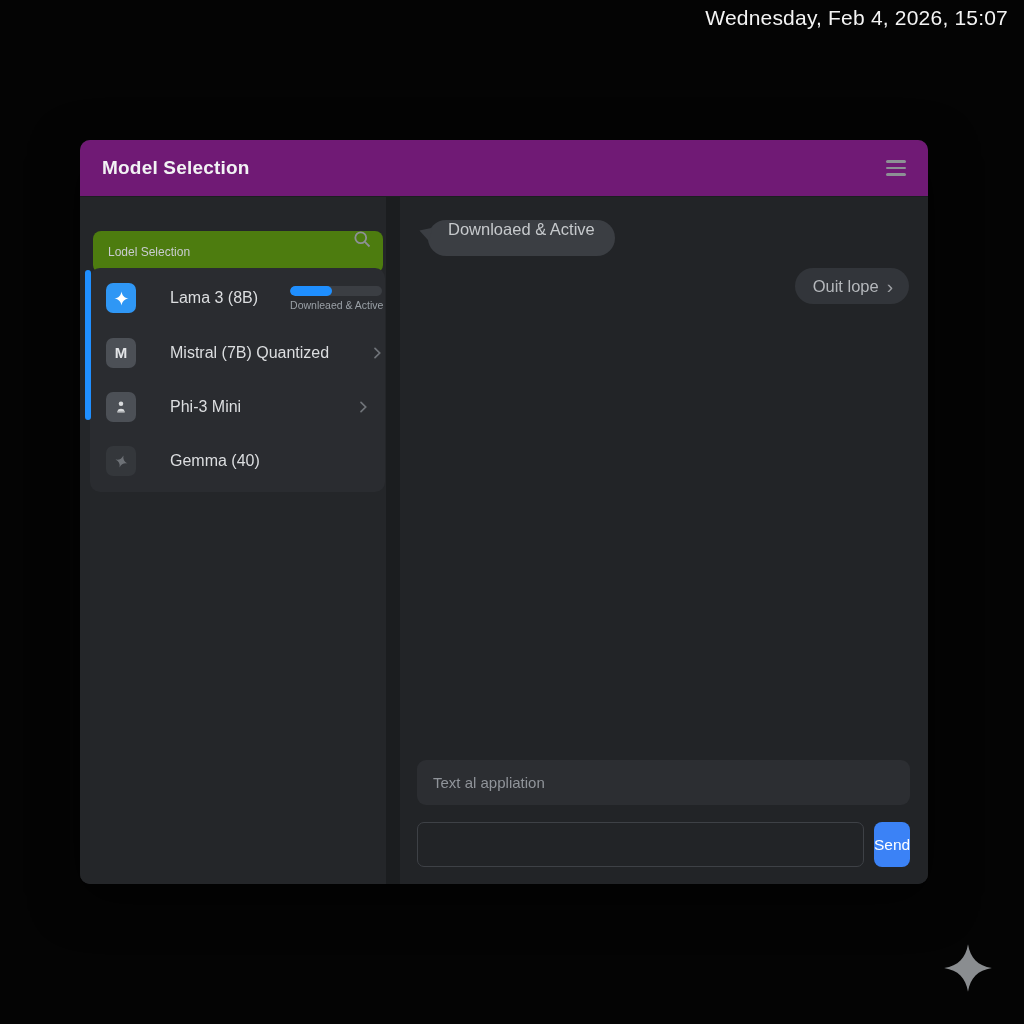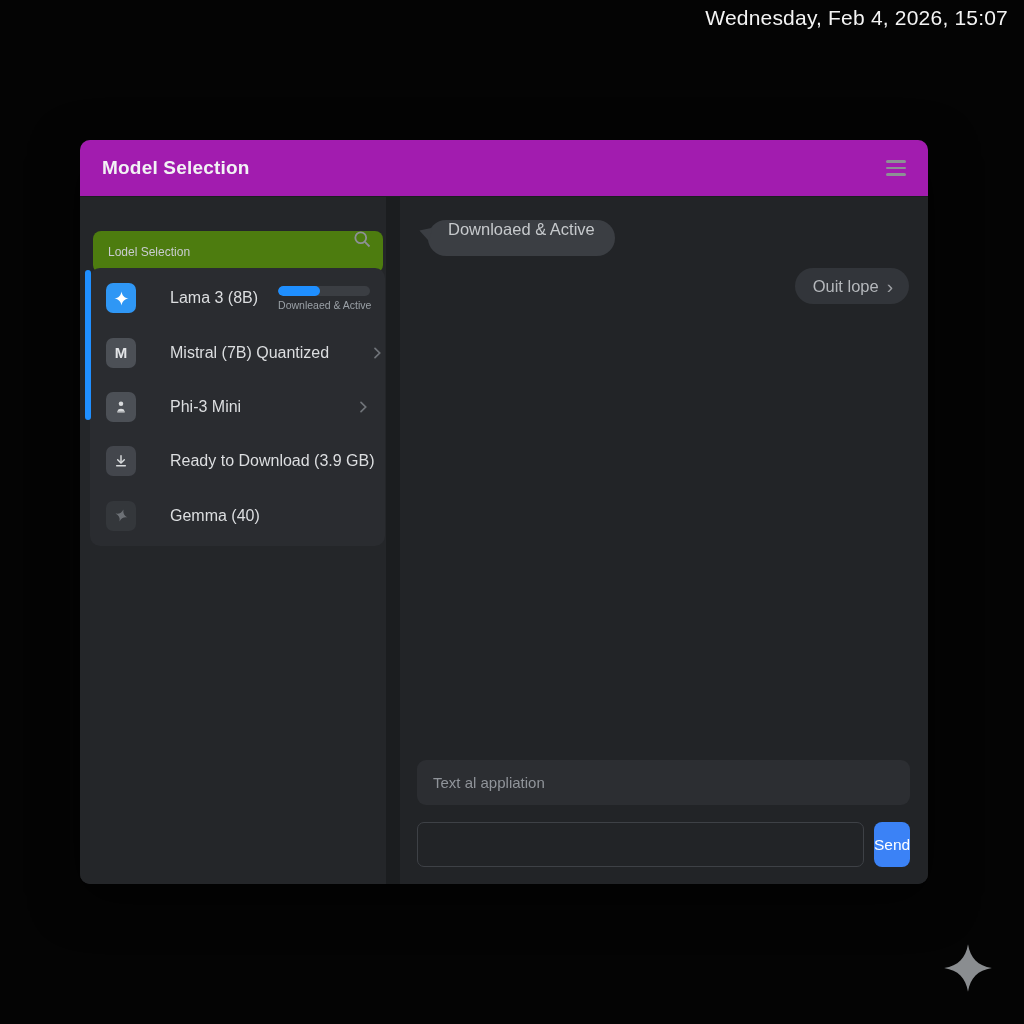--- a/index.html
+++ b/index.html
@@ -7,21 +7,21 @@
               font-family:"Liberation Sans", sans-serif; }
 
   
   .statusbar { position:absolute; top:6px; right:16px; color:#f4f4f4;
                font-size:21px; font-weight:500; letter-spacing:.2px; }
 
   
   .window { position:absolute; left:80px; top:140px; width:848px; height:744px;
             background:#232528; border-radius:10px; overflow:hidden;
             box-shadow:0 14px 48px rgba(0,0,0,.65); }
-  .titlebar { height:57px; background:#a21caf; display:flex; align-items:center;
+  .titlebar { height:57px; background:#701a75; display:flex; align-items:center;
               justify-content:space-between; padding:0 22px;
               border-bottom:1px solid #1c1e21; }
   .title { color:#f2f3f4; font-size:19px; font-weight:600; letter-spacing:.2px; }
   .hamburger { width:20px; height:16px; display:flex; flex-direction:column;
                justify-content:space-between; cursor:pointer; }
   .hamburger span { display:block; height:2.6px; border-radius:2px; background:#8d9095; }
 
   .content { display:flex; height:calc(100% - 57px); }
 
   
@@ -40,21 +40,21 @@
   .row { height:54.4px; display:flex; align-items:center; padding:0 14px 0 16px;
          cursor:pointer;gap:20px; }
   .tile { width:30px; height:30px; border-radius:7px; display:flex;
           align-items:center; justify-content:center; flex-shrink:0; }
   .tile-blue { background:#2f97f5; }
   .tile-gray { background:#4c5056; }
   .tile-gray2 { background:#43464c; }
   .tile-dim  { background:#34373b; }
   .tile-m { color:#e3e5e7; font-size:15px; font-weight:700; }
   .row-label { color:#dcdee0; font-size:16px; margin-left:14px; white-space:nowrap; }
-  .progress-wrap { display:flex; flex-direction:column; }
+  .progress-wrap { display:flex; flex-direction:column; margin-left:12px; }
   .progress-track { width:92px; height:10px; border-radius:5px; background:#3b3e43;
                     overflow:hidden; }
   .progress-fill { height:100%; border-radius:5px; background:#1f8fff; }
   .row-status { font-size:10.5px; color:#9aa0a6; margin-top:3px; white-space:nowrap; }
   .spacer { flex:1; }
   .chev { flex-shrink:0; }
   .radio-icon { width:20px; height:20px; border:2px solid #6f7378; border-radius:50%;
                 display:flex; align-items:center; justify-content:center; }
   .radio-icon i { width:5px; height:7px; border-radius:50%; background:#aeb1b5; }
 
@@ -153,34 +153,20 @@
               <rect x="6" y="18.2" width="12" height="2" rx="1"></rect>
             </svg>
           </div>
           <span class="row-label">Phi-3 Mini</span>
           <div class="spacer"></div>
           <svg class="chev" width="16" height="16" viewBox="0 0 24 24" fill="none" stroke="#6f7378" stroke-width="2.6" stroke-linecap="round">
             <polyline points="9,5 16,12 9,19"></polyline>
           </svg>
         </div>
 
-        <div class="row">
-          <div class="tile tile-gray2">
-            <svg width="16" height="16" viewBox="0 0 24 24" fill="none" stroke="#d8dadc" stroke-width="2.2" stroke-linecap="round">
-              <line x1="12" y1="4" x2="12" y2="14"></line>
-              <polyline points="7,10 12,15 17,10"></polyline>
-              <line x1="5.5" y1="19" x2="18.5" y2="19"></line>
-            </svg>
-          </div>
-          <span class="row-label">Ready to Download (3.9 GB)</span>
-          <div class="spacer"></div>
-          <div class="radio-icon">
-              <i></i>
-            </div>
-        </div>
 
         <div class="row">
           <div class="tile tile-dim">
             <svg width="15" height="15" viewBox="0 0 48 48" fill="#6d7176" transform="rotate(18)">
               <path d="M24 4 C26 16 32 22 44 24 C32 26 26 32 24 44 C22 32 16 26 4 24 C16 22 22 16 24 4 Z"></path>
             </svg>
           </div>
           <span class="row-label">Gemma (40)</span>
           <div class="spacer"></div>
         </div>

